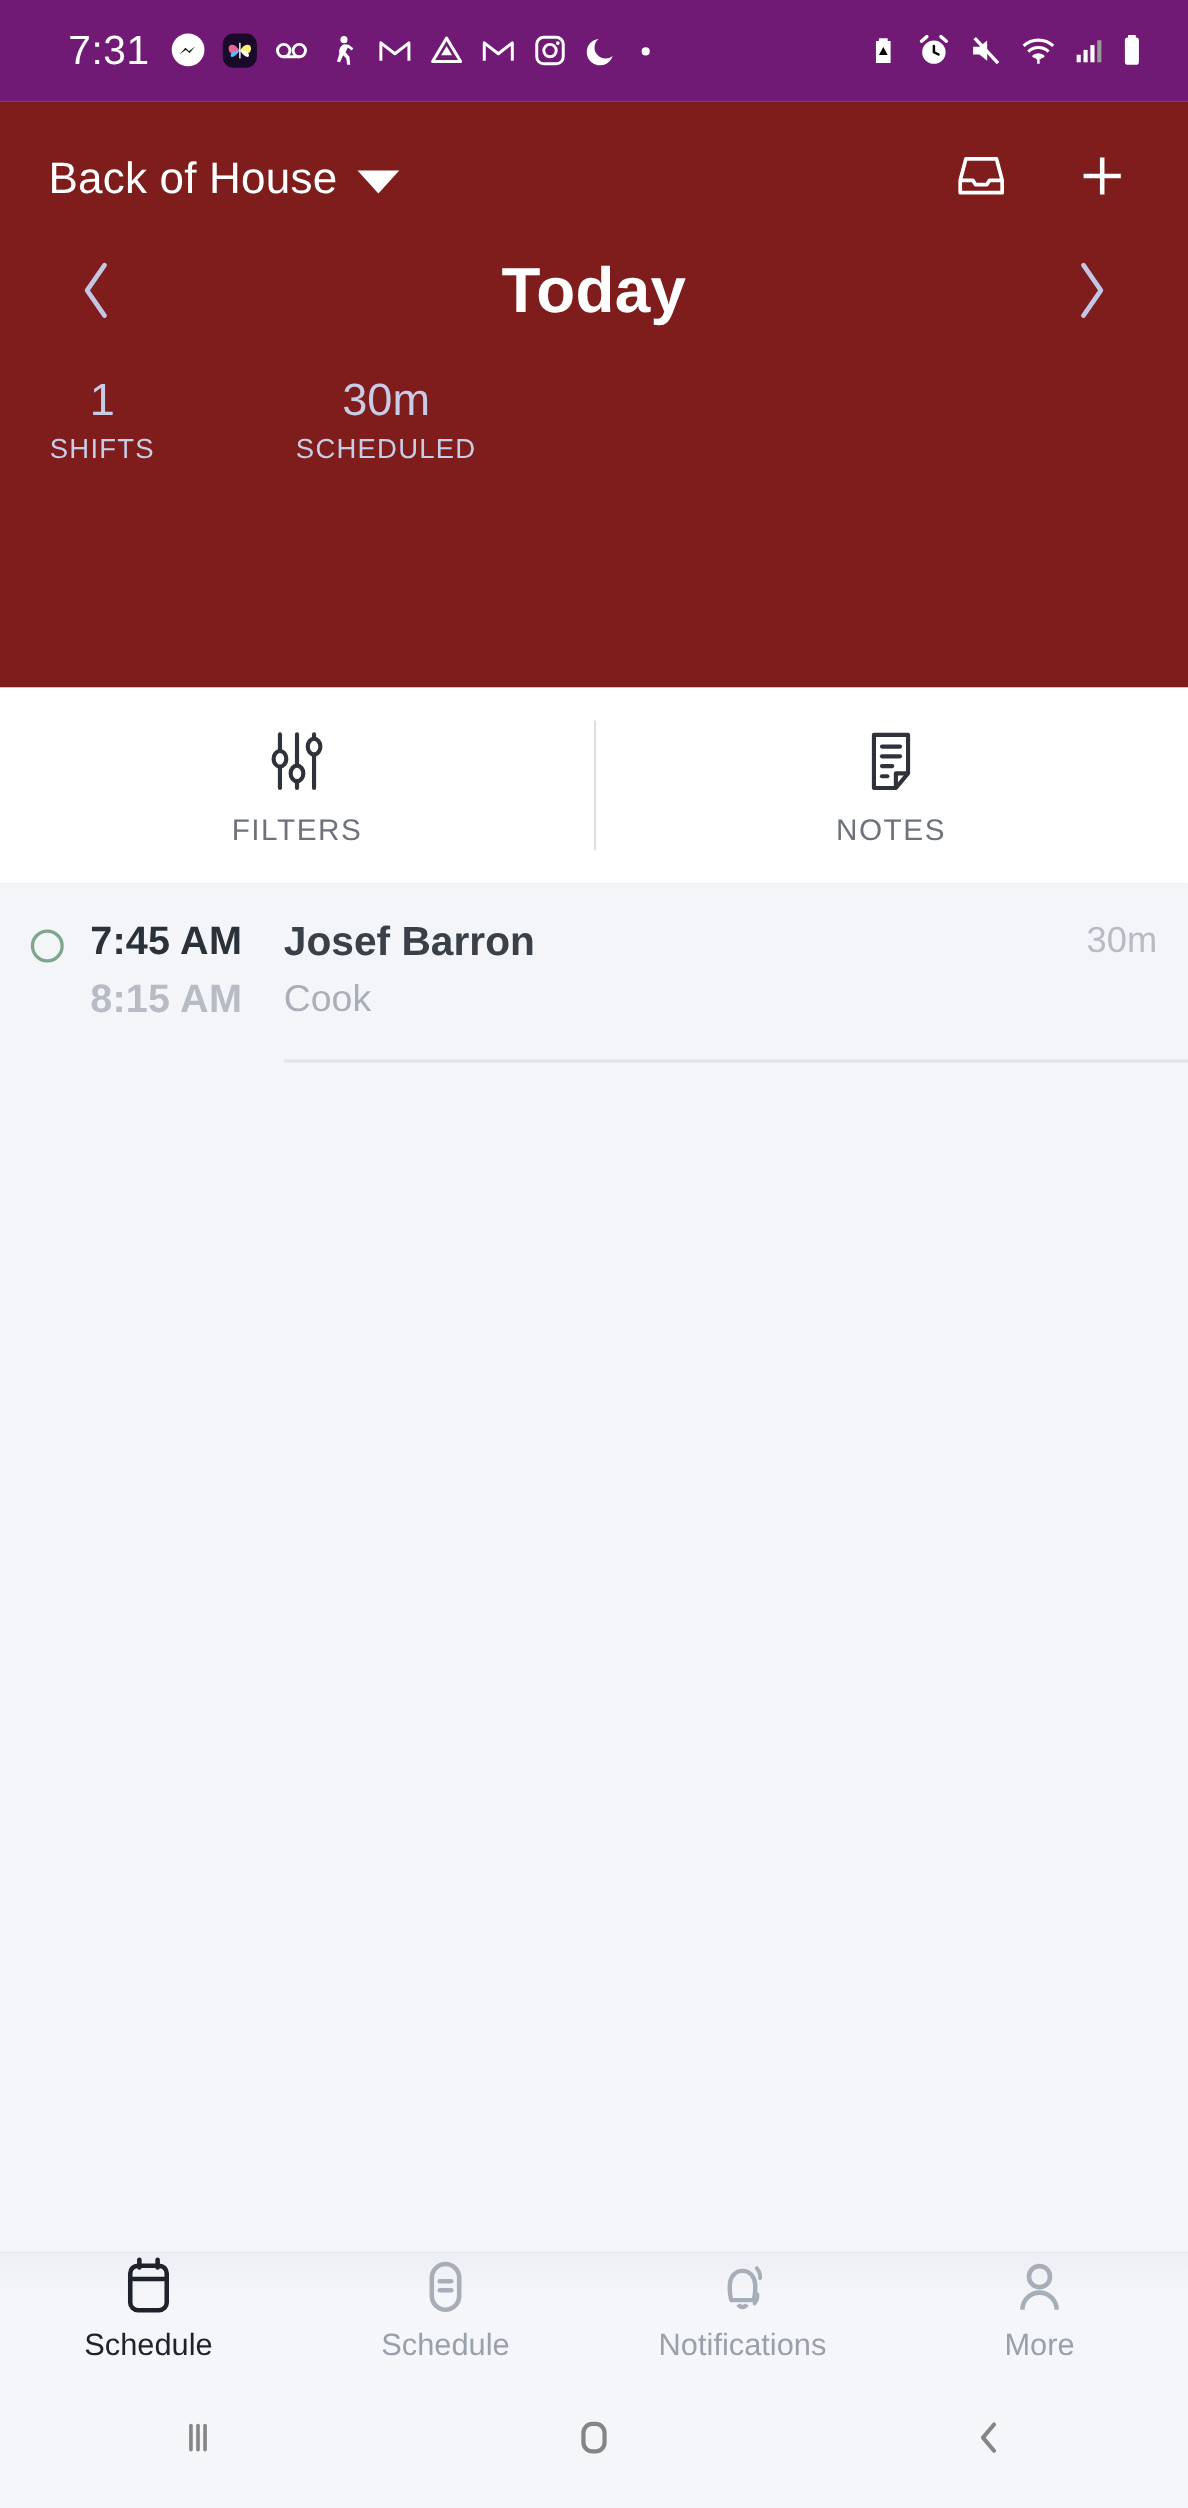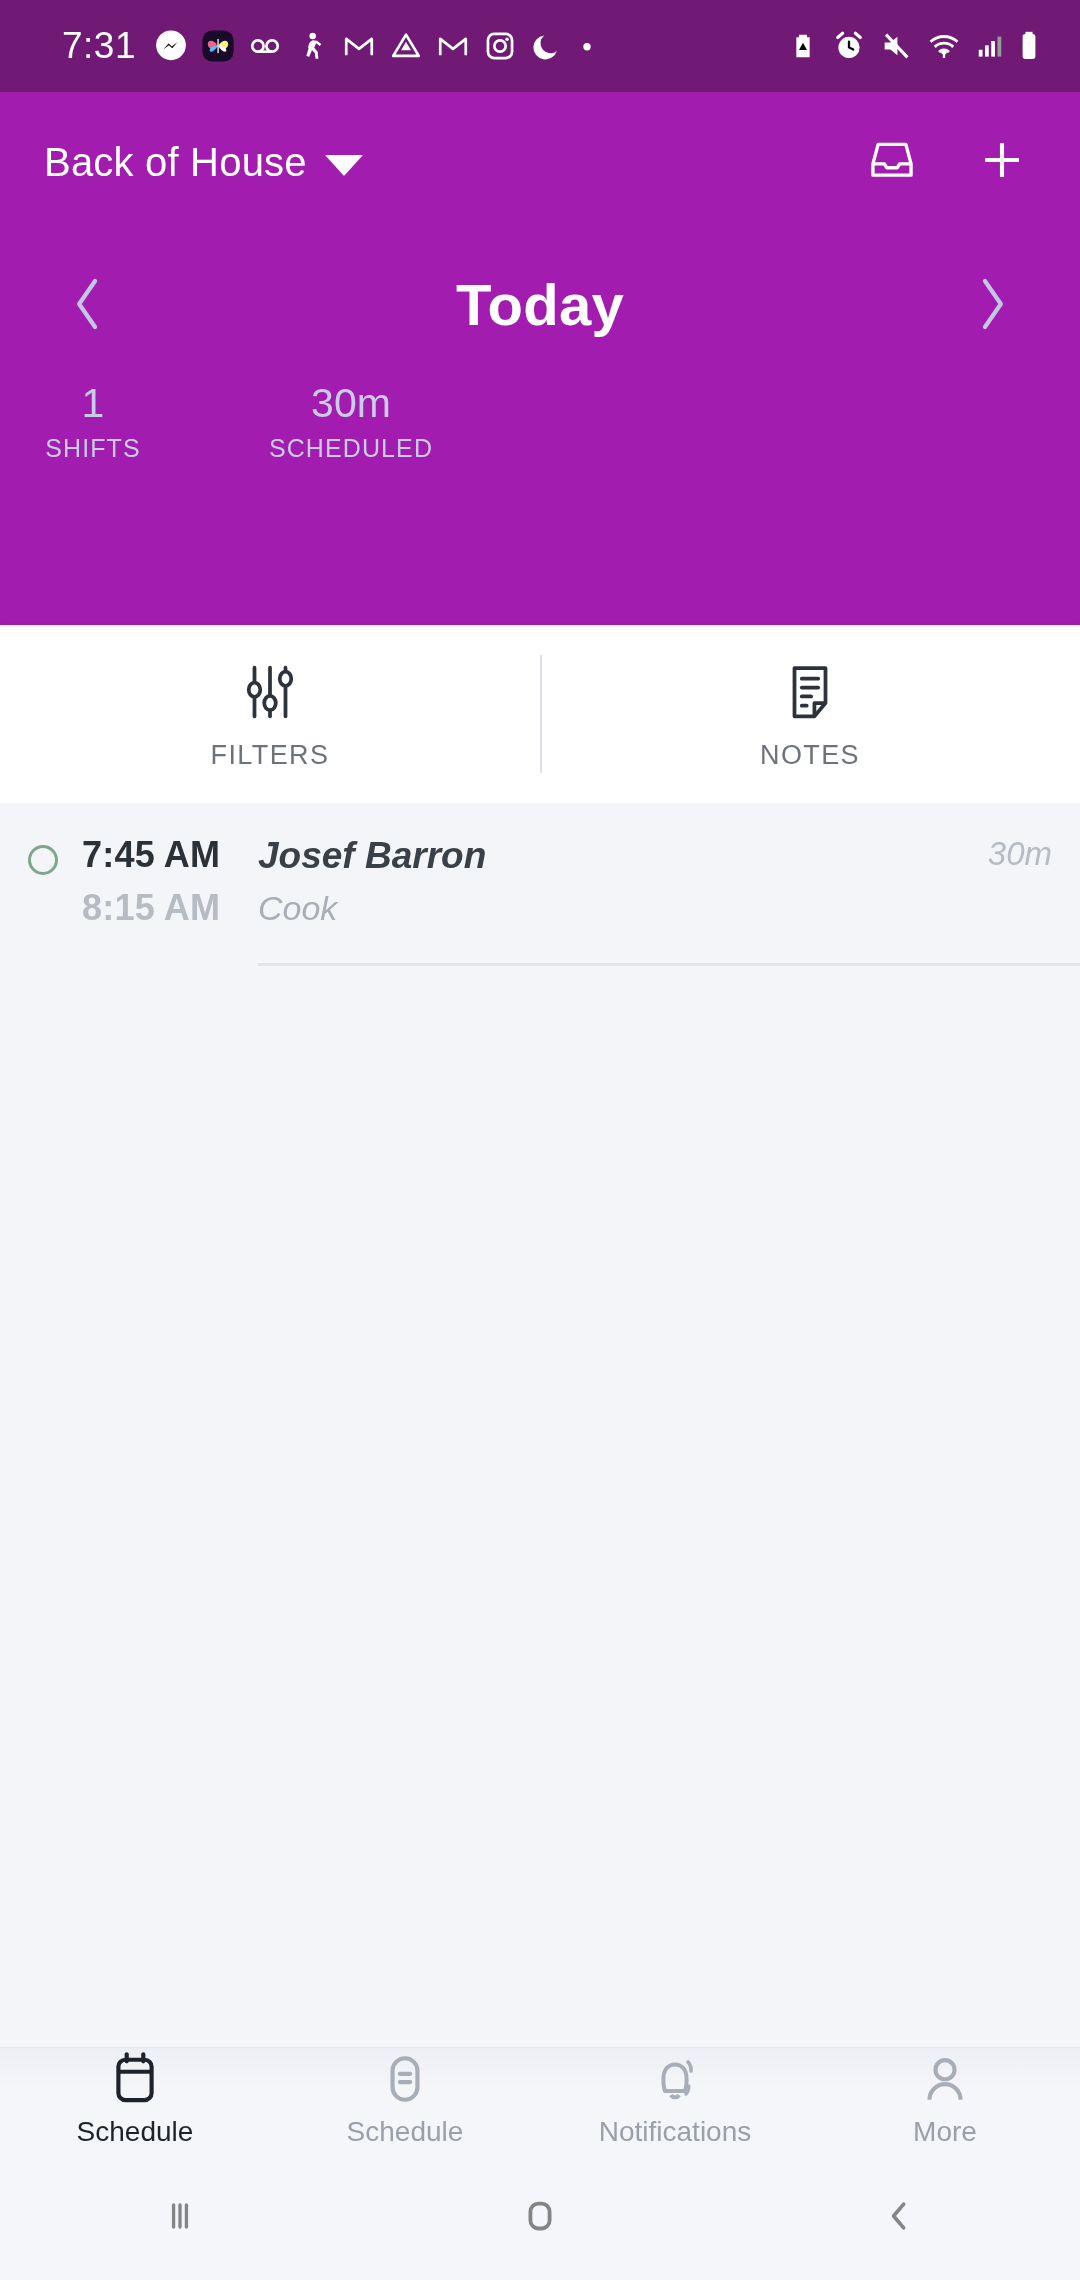--- a/index.html
+++ b/index.html
@@ -18,41 +18,41 @@
     padding:0 40px 0 62px;
     color:#FFFFFF;
   }
   .status-time { font-size:37px; letter-spacing:0.5px; font-weight:400; }
   .status-left-icons { display:flex; align-items:center; gap:13px; margin-left:18px; }
   .status-spacer { flex:1; }
   .status-right-icons { display:flex; align-items:center; gap:13px; }
   .sicon { display:inline-flex; align-items:center; justify-content:center; }
 
   
-  .app-header { background:#a21caf; height:533px; position:relative; }
+  .app-header { background:#7f1d1d; height:533px; position:relative; }
 
   .header-top {
     display:flex; align-items:center;
     padding:42px 52px 0 44px;
   }
   .org-selector { display:flex; align-items:center; gap:18px; cursor:pointer; }
   .org-name { color:#FFFFFF; font-size:40px; font-weight:400; letter-spacing:0.2px; }
   .caret-down {
     width:0; height:0;
     border-left:19px solid transparent;
     border-right:19px solid transparent;
     border-top:21px solid #FFFFFF;
     margin-top:6px;
   }
   .header-actions { margin-left:auto; display:flex; align-items:center; gap:58px; }
 
   
   .date-nav {
     display:flex; align-items:center; justify-content:space-between;
-    padding:0 52px; margin-top:76px;
+    padding:0 52px; margin-top:35px;
   }
   .chev { color:#C2C7E6; font-size:0; line-height:0; cursor:pointer; padding:8px 14px; }
   .date-title {
     color:#FFFFFF; font-size:58px; font-weight:bold; letter-spacing:0.3px;
   }
 
   
   .stats-row { display:flex; margin-top:38px; padding:0 0 0 0; }
   .stat { text-align:center; }
   .stat-shifts { width:186px; }
@@ -89,21 +89,21 @@
     position:relative;
   }
   .shift-status-dot {
     width:30px; height:30px; border-radius:50%;
     border:3px solid #7FA68C; background:transparent;
     margin:12px 0 0 28px; flex:none;
   }
   .shift-times { margin-left:24px; width:150px; flex:none; }
   .shift-time-start { font-size:36px; font-weight:bold; color:#2B3138; letter-spacing:0.2px; line-height:1.22; }
   .shift-time-end { font-size:36px; font-weight:bold; color:#B6BBC4; letter-spacing:0.2px; margin-top:9px; line-height:1.22; }
-  .shift-main { flex:1; margin-left:26px; position:relative; padding-bottom:36px;font-style:italic; }
+  .shift-main { flex:1; margin-left:26px; position:relative; padding-bottom:36px; }
   .shift-name { font-size:37px; font-weight:bold; color:#3A4048; line-height:1.22; }
   .shift-role { font-size:34px; color:#A9AEB7; margin-top:10px; line-height:1.22; }
   .shift-duration {
     position:absolute; right:28px; top:2px;
     font-size:33px; color:#B6BBC4;
   }
   .shift-underline {
     position:absolute; left:0; right:0; bottom:0;
     height:3px; background:#E2E4E8;
   }

